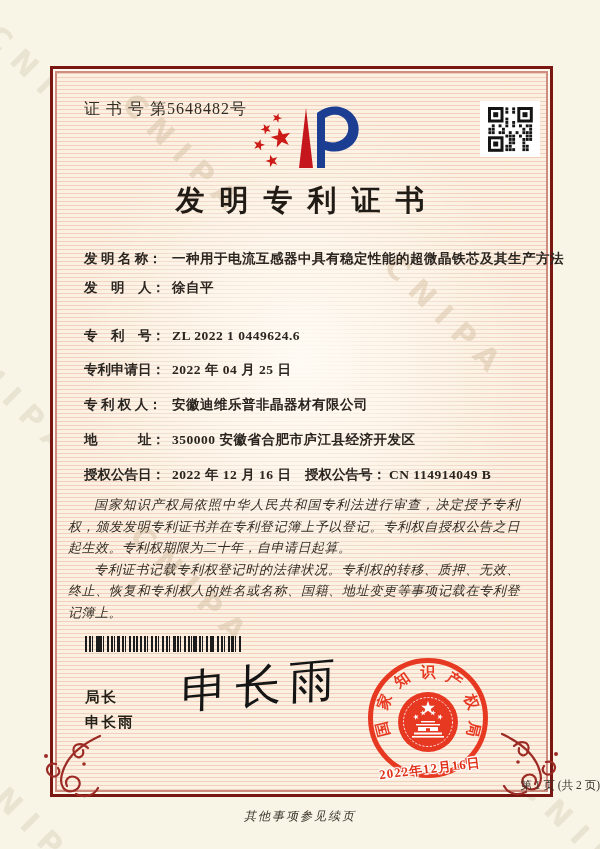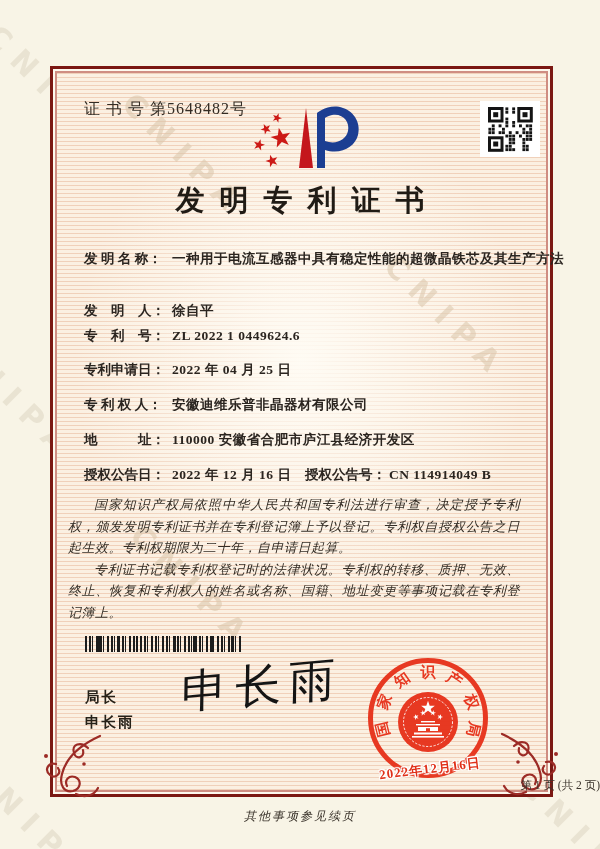--- a/index.html
+++ b/index.html
@@ -190,34 +190,34 @@
           <rect x="37.8" y="41.199999999999996" width="2.9" height="2.9" fill="#141414"></rect>
         </g>
     </svg>
   </div>
 
   <div class="abs row" style="top:250px;">
     <span class="lbl">发 明 名 称：</span><span class="val">一种用于电流互感器中具有稳定性能的超微晶铁芯及其生产方法</span>
   </div>
 
   <div class="abs title">发明专利证书</div>
-  <div class="abs row" style="top:302px;">
+  <div class="abs row" style="top:279px;">
     <span class="lbl">发　明　人：</span><span class="val">徐自平</span>
   </div>
   <div class="abs row" style="top:327px;">
     <span class="lbl">专　利　号：</span><span class="val">ZL 2022 1 0449624.6</span>
   </div>
   <div class="abs row" style="top:361px;">
     <span class="lbl">专利申请日：</span><span class="val">2022 年 04 月 25 日</span>
   </div>
   <div class="abs row" style="top:396px;">
     <span class="lbl">专 利 权 人：</span><span class="val">安徽迪维乐普非晶器材有限公司</span>
   </div>
   <div class="abs row" style="top:431px;">
-    <span class="lbl">地　　　址：</span><span class="val">110000  安徽省合肥市庐江县经济开发区</span>
+    <span class="lbl">地　　　址：</span><span class="val">350000  安徽省合肥市庐江县经济开发区</span>
   </div>
   <div class="abs row" style="top:466px;font-family:Liberation Serif, serif;">
     <span class="lbl">授权公告日：</span><span class="val">2022 年 12 月 16 日</span>
     <span class="pair2">
       <span class="lbl" style="min-width:84px;">授权公告号：</span><span class="val">CN 114914049 B</span>
     </span>
   </div>
 
   <div class="abs legal">
     <p>国家知识产权局依照中华人民共和国专利法进行审查，决定授予专利权，颁发发明专利证书并在专利登记簿上予以登记。专利权自授权公告之日起生效。专利权期限为二十年，自申请日起算。</p>

